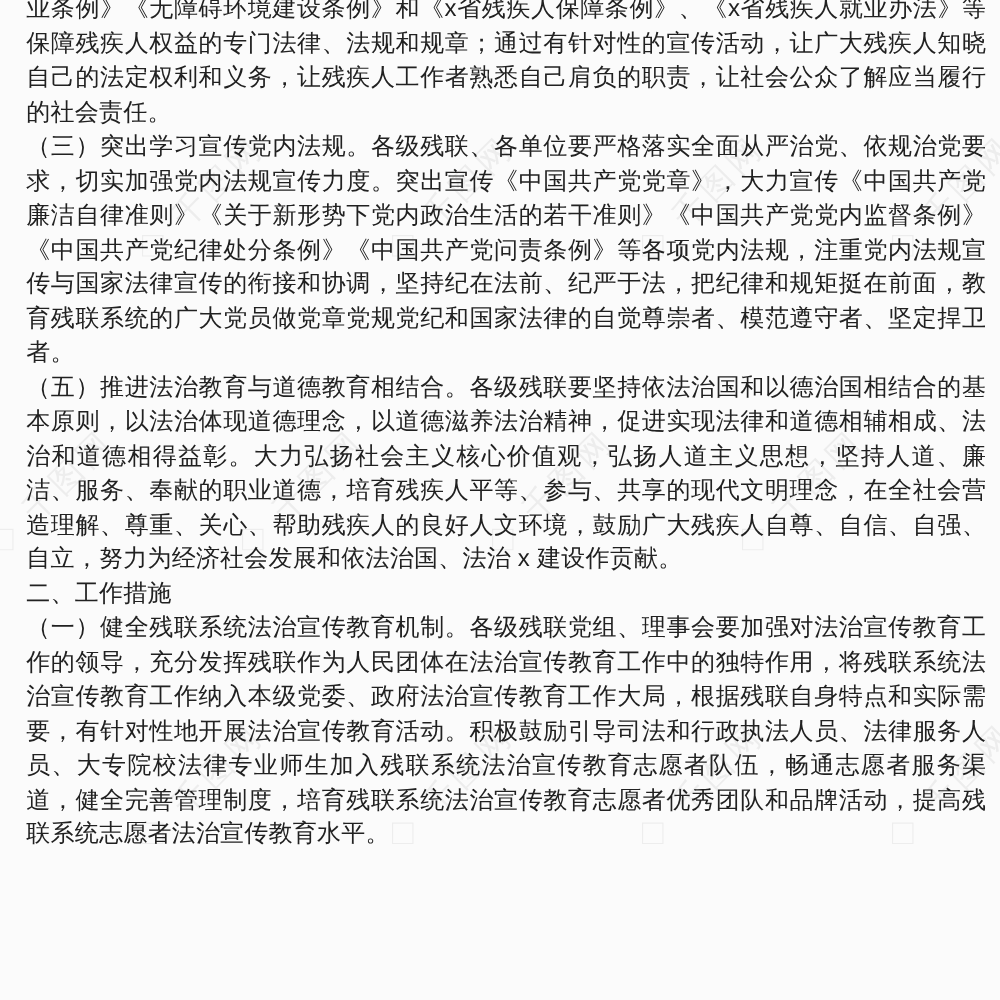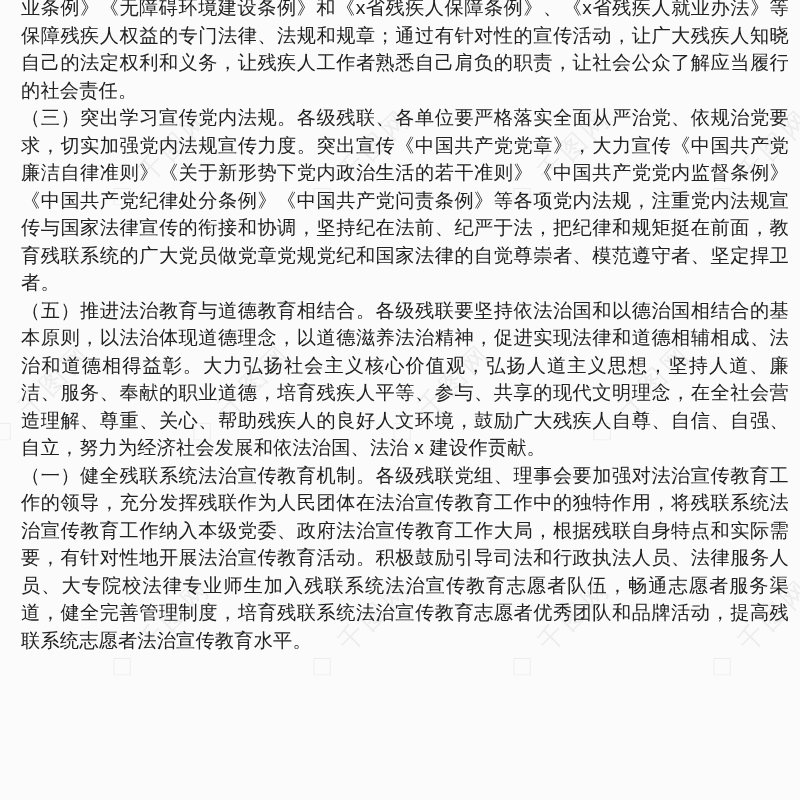--- a/index.html
+++ b/index.html
@@ -71,15 +71,16 @@
       <div class="wm" style="left: 640px; top: 395px;">◇ 千图网</div>
       <div class="wm" style="left: 160px; top: 630px;">◇ 千图网</div>
       <div class="wm" style="left: 360px; top: 630px;">◇ 千图网</div>
       <div class="wm" style="left: 560px; top: 630px;">◇ 千图网</div>
       <div class="wm" style="left: 760px; top: 630px;">◇ 千图网</div>
     </div>
   <div class="doc">
       <p class="para">业条例》《无障碍环境建设条例》和《x省残疾人保障条例》、《x省残疾人就业办法》等保障残疾人权益的专门法律、法规和规章；通过有针对性的宣传活动，让广大残疾人知晓自己的法定权利和义务，让残疾人工作者熟悉自己肩负的职责，让社会公众了解应当履行的社会责任。</p>
       <p class="para">（三）突出学习宣传党内法规。各级残联、各单位要严格落实全面从严治党、依规治党要求，切实加强党内法规宣传力度。突出宣传《中国共产党党章》，大力宣传《中国共产党廉洁自律准则》《关于新形势下党内政治生活的若干准则》《中国共产党党内监督条例》《中国共产党纪律处分条例》《中国共产党问责条例》等各项党内法规，注重党内法规宣传与国家法律宣传的衔接和协调，坚持纪在法前、纪严于法，把纪律和规矩挺在前面，教育残联系统的广大党员做党章党规党纪和国家法律的自觉尊崇者、模范遵守者、坚定捍卫者。</p>
       <p class="para">（五）推进法治教育与道德教育相结合。各级残联要坚持依法治国和以德治国相结合的基本原则，以法治体现道德理念，以道德滋养法治精神，促进实现法律和道德相辅相成、法治和道德相得益彰。大力弘扬社会主义核心价值观，弘扬人道主义思想，坚持人道、廉洁、服务、奉献的职业道德，培育残疾人平等、参与、共享的现代文明理念，在全社会营造理解、尊重、关心、帮助残疾人的良好人文环境，鼓励广大残疾人自尊、自信、自强、自立，努力为经济社会发展和依法治国、法治 x 建设作贡献。</p>
+      <p class="para heading">二、工作措施</p>
       <p class="para">（一）健全残联系统法治宣传教育机制。各级残联党组、理事会要加强对法治宣传教育工作的领导，充分发挥残联作为人民团体在法治宣传教育工作中的独特作用，将残联系统法治宣传教育工作纳入本级党委、政府法治宣传教育工作大局，根据残联自身特点和实际需要，有针对性地开展法治宣传教育活动。积极鼓励引导司法和行政执法人员、法律服务人员、大专院校法律专业师生加入残联系统法治宣传教育志愿者队伍，畅通志愿者服务渠道，健全完善管理制度，培育残联系统法治宣传教育志愿者优秀团队和品牌活动，提高残联系统志愿者法治宣传教育水平。</p>
     </div>
 </div>
 
 </body></html>

